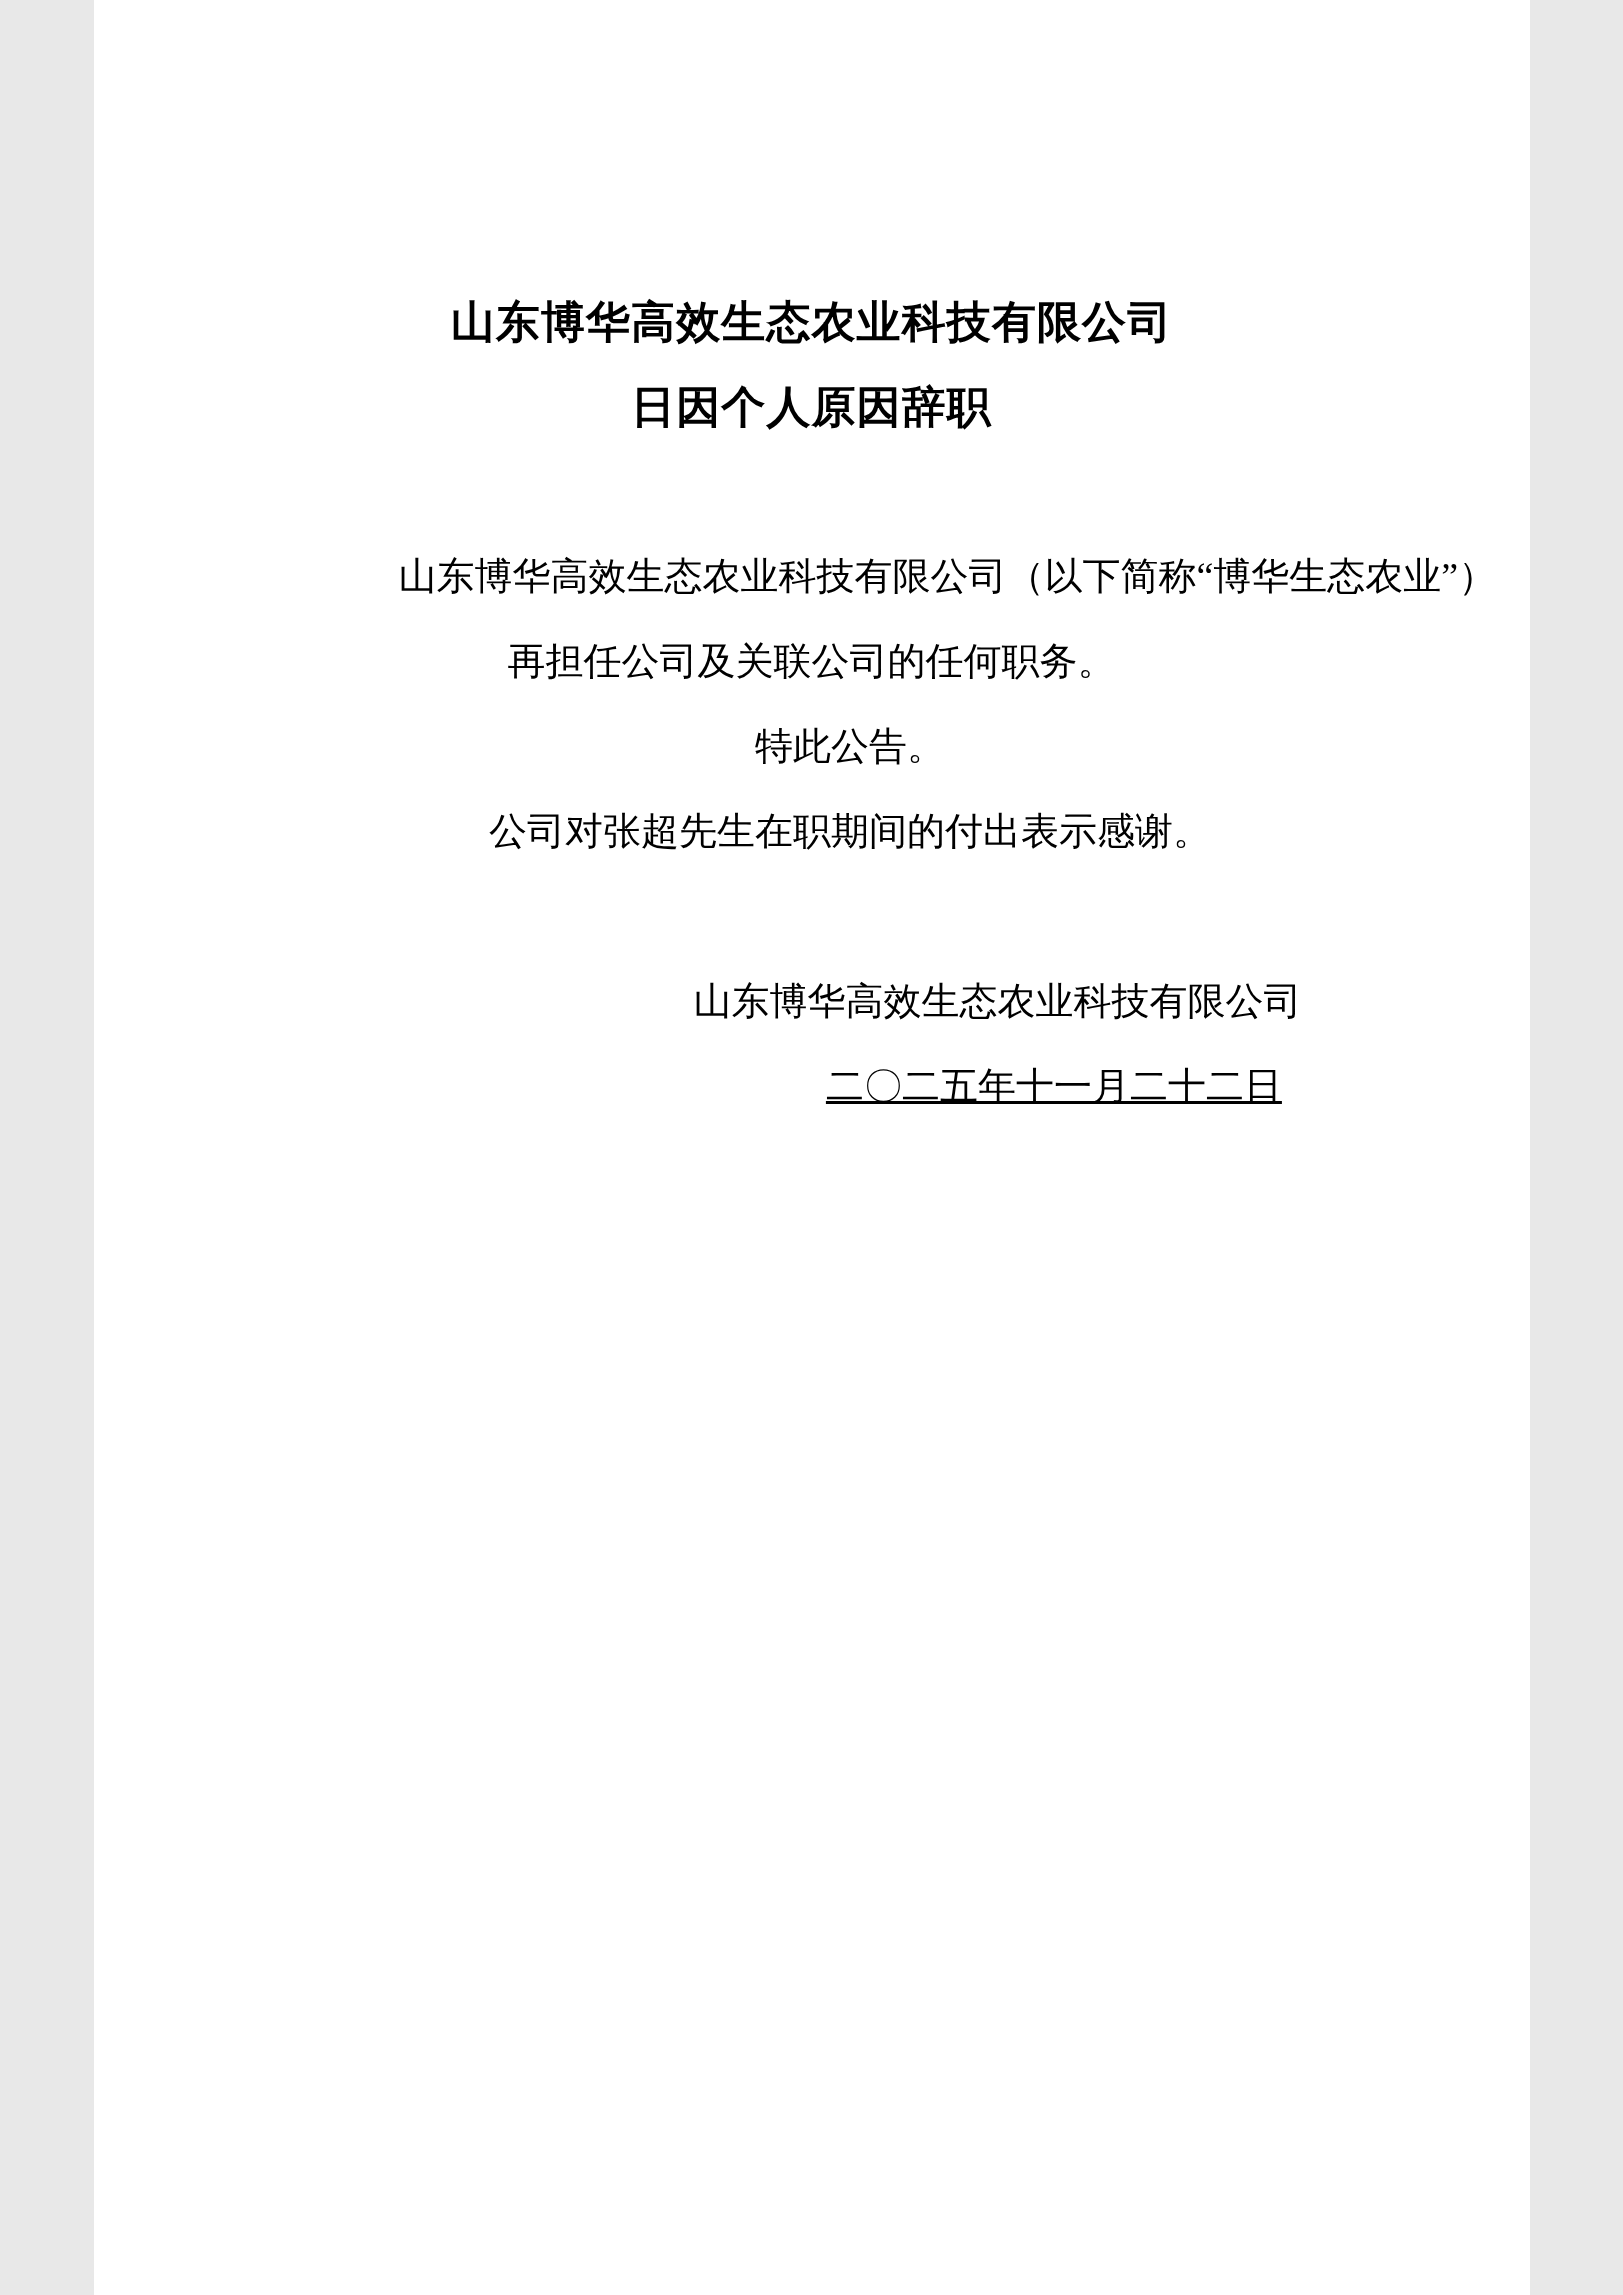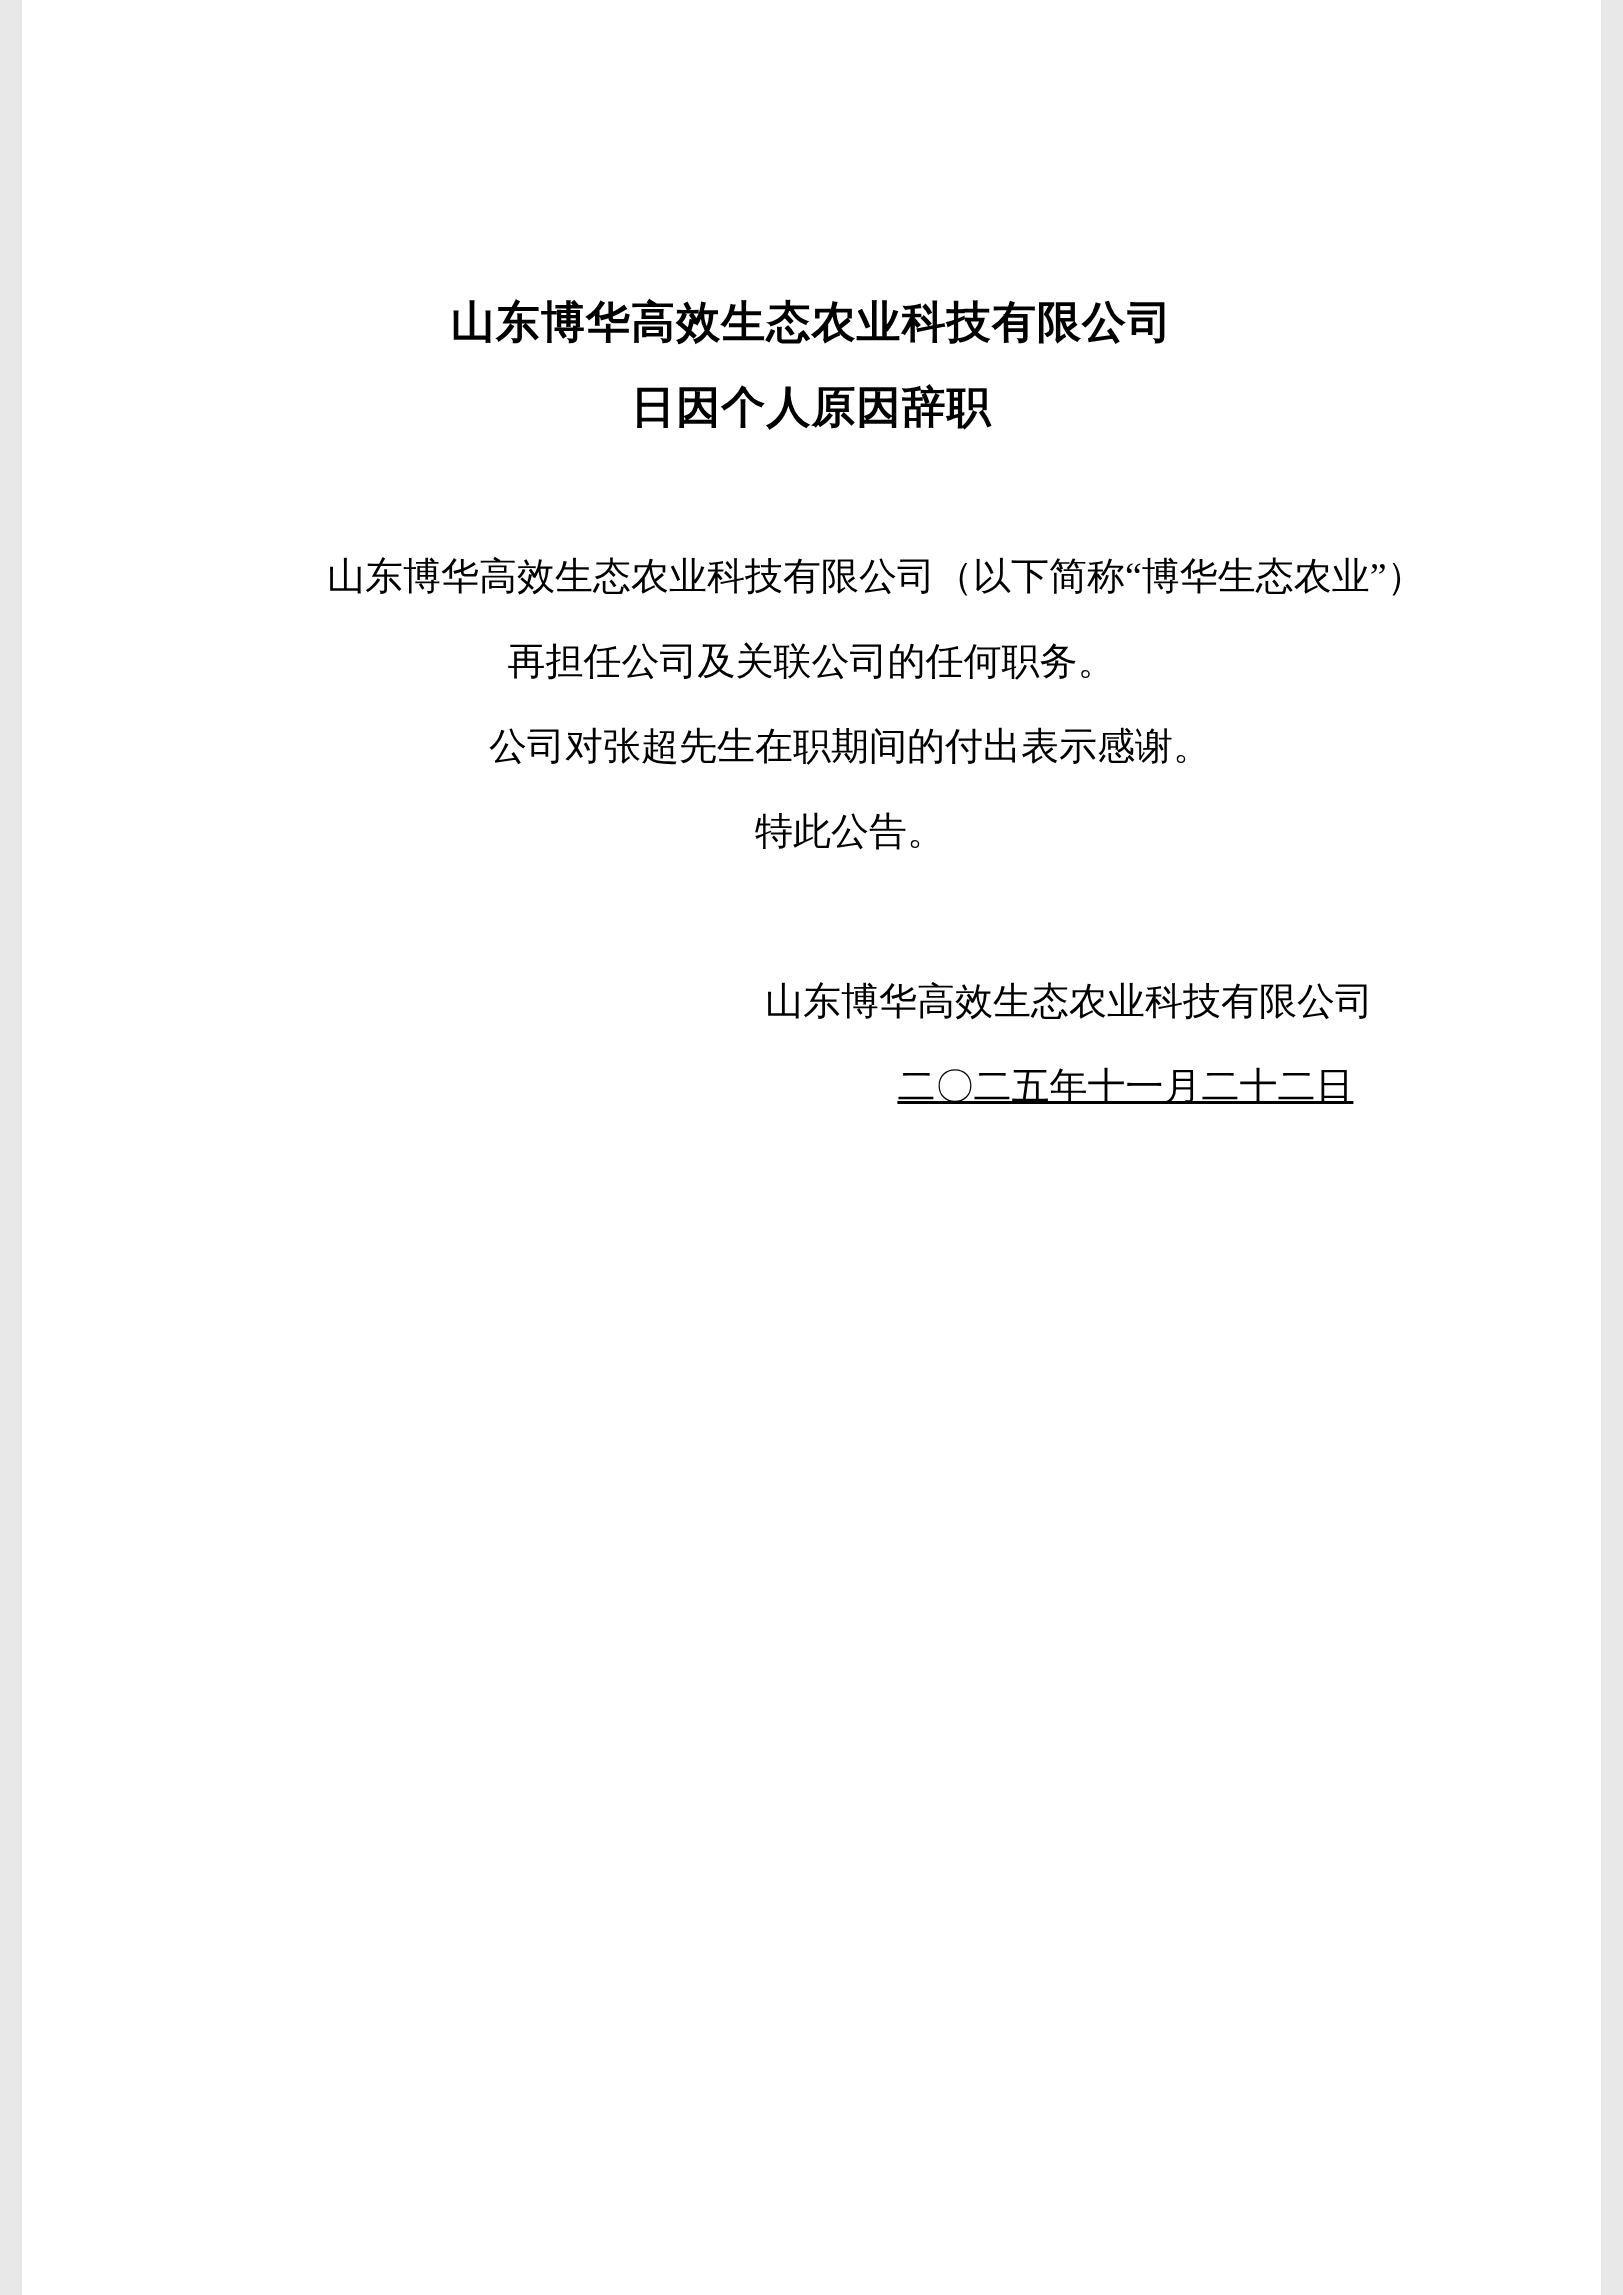--- a/index.html
+++ b/index.html
@@ -1,18 +1,18 @@
 <!DOCTYPE html>
 <html style="font-size:8.7px"><head>
 <meta charset="utf-8">
 <style>
   * { margin: 0; padding: 0; box-sizing: border-box; }
   html, body { background: #e8e8e8; }
   .page {
-    width: 1579px;
+    width: 1436px;
     height: 2295px;
     background: #ffffff;
     color: #000000;
     margin: 0 auto;
     position: relative;
     font-family: "Liberation Serif", serif;
     overflow: hidden;
   }
   .content {
     padding: 279px 228px 0 228px;
@@ -50,23 +50,23 @@
 
     <div class="doc-title">日因个人原因辞职</div>
 
     <div class="blank-line"></div>
 
     <div class="body-line indent">山东博华高效生态农业科技有限公司（以下简称“博华生态农业”）</div>
 
 
     <div class="body-line">再担任公司及关联公司的任何职务。</div>
 
+    <div class="body-line indent">特此公告。</div>
+
     <div class="body-line indent">公司对张超先生在职期间的付出表示感谢。</div>
-
-    <div class="body-line indent">特此公告。</div>
 
     <div class="blank-line"></div>
 
     <div class="sign-line">山东博华高效生态农业科技有限公司</div>
 
     <div class="sign-line sign-date">二〇二五年十一月二十二日</div>
 
   </div>
 </div>
 

